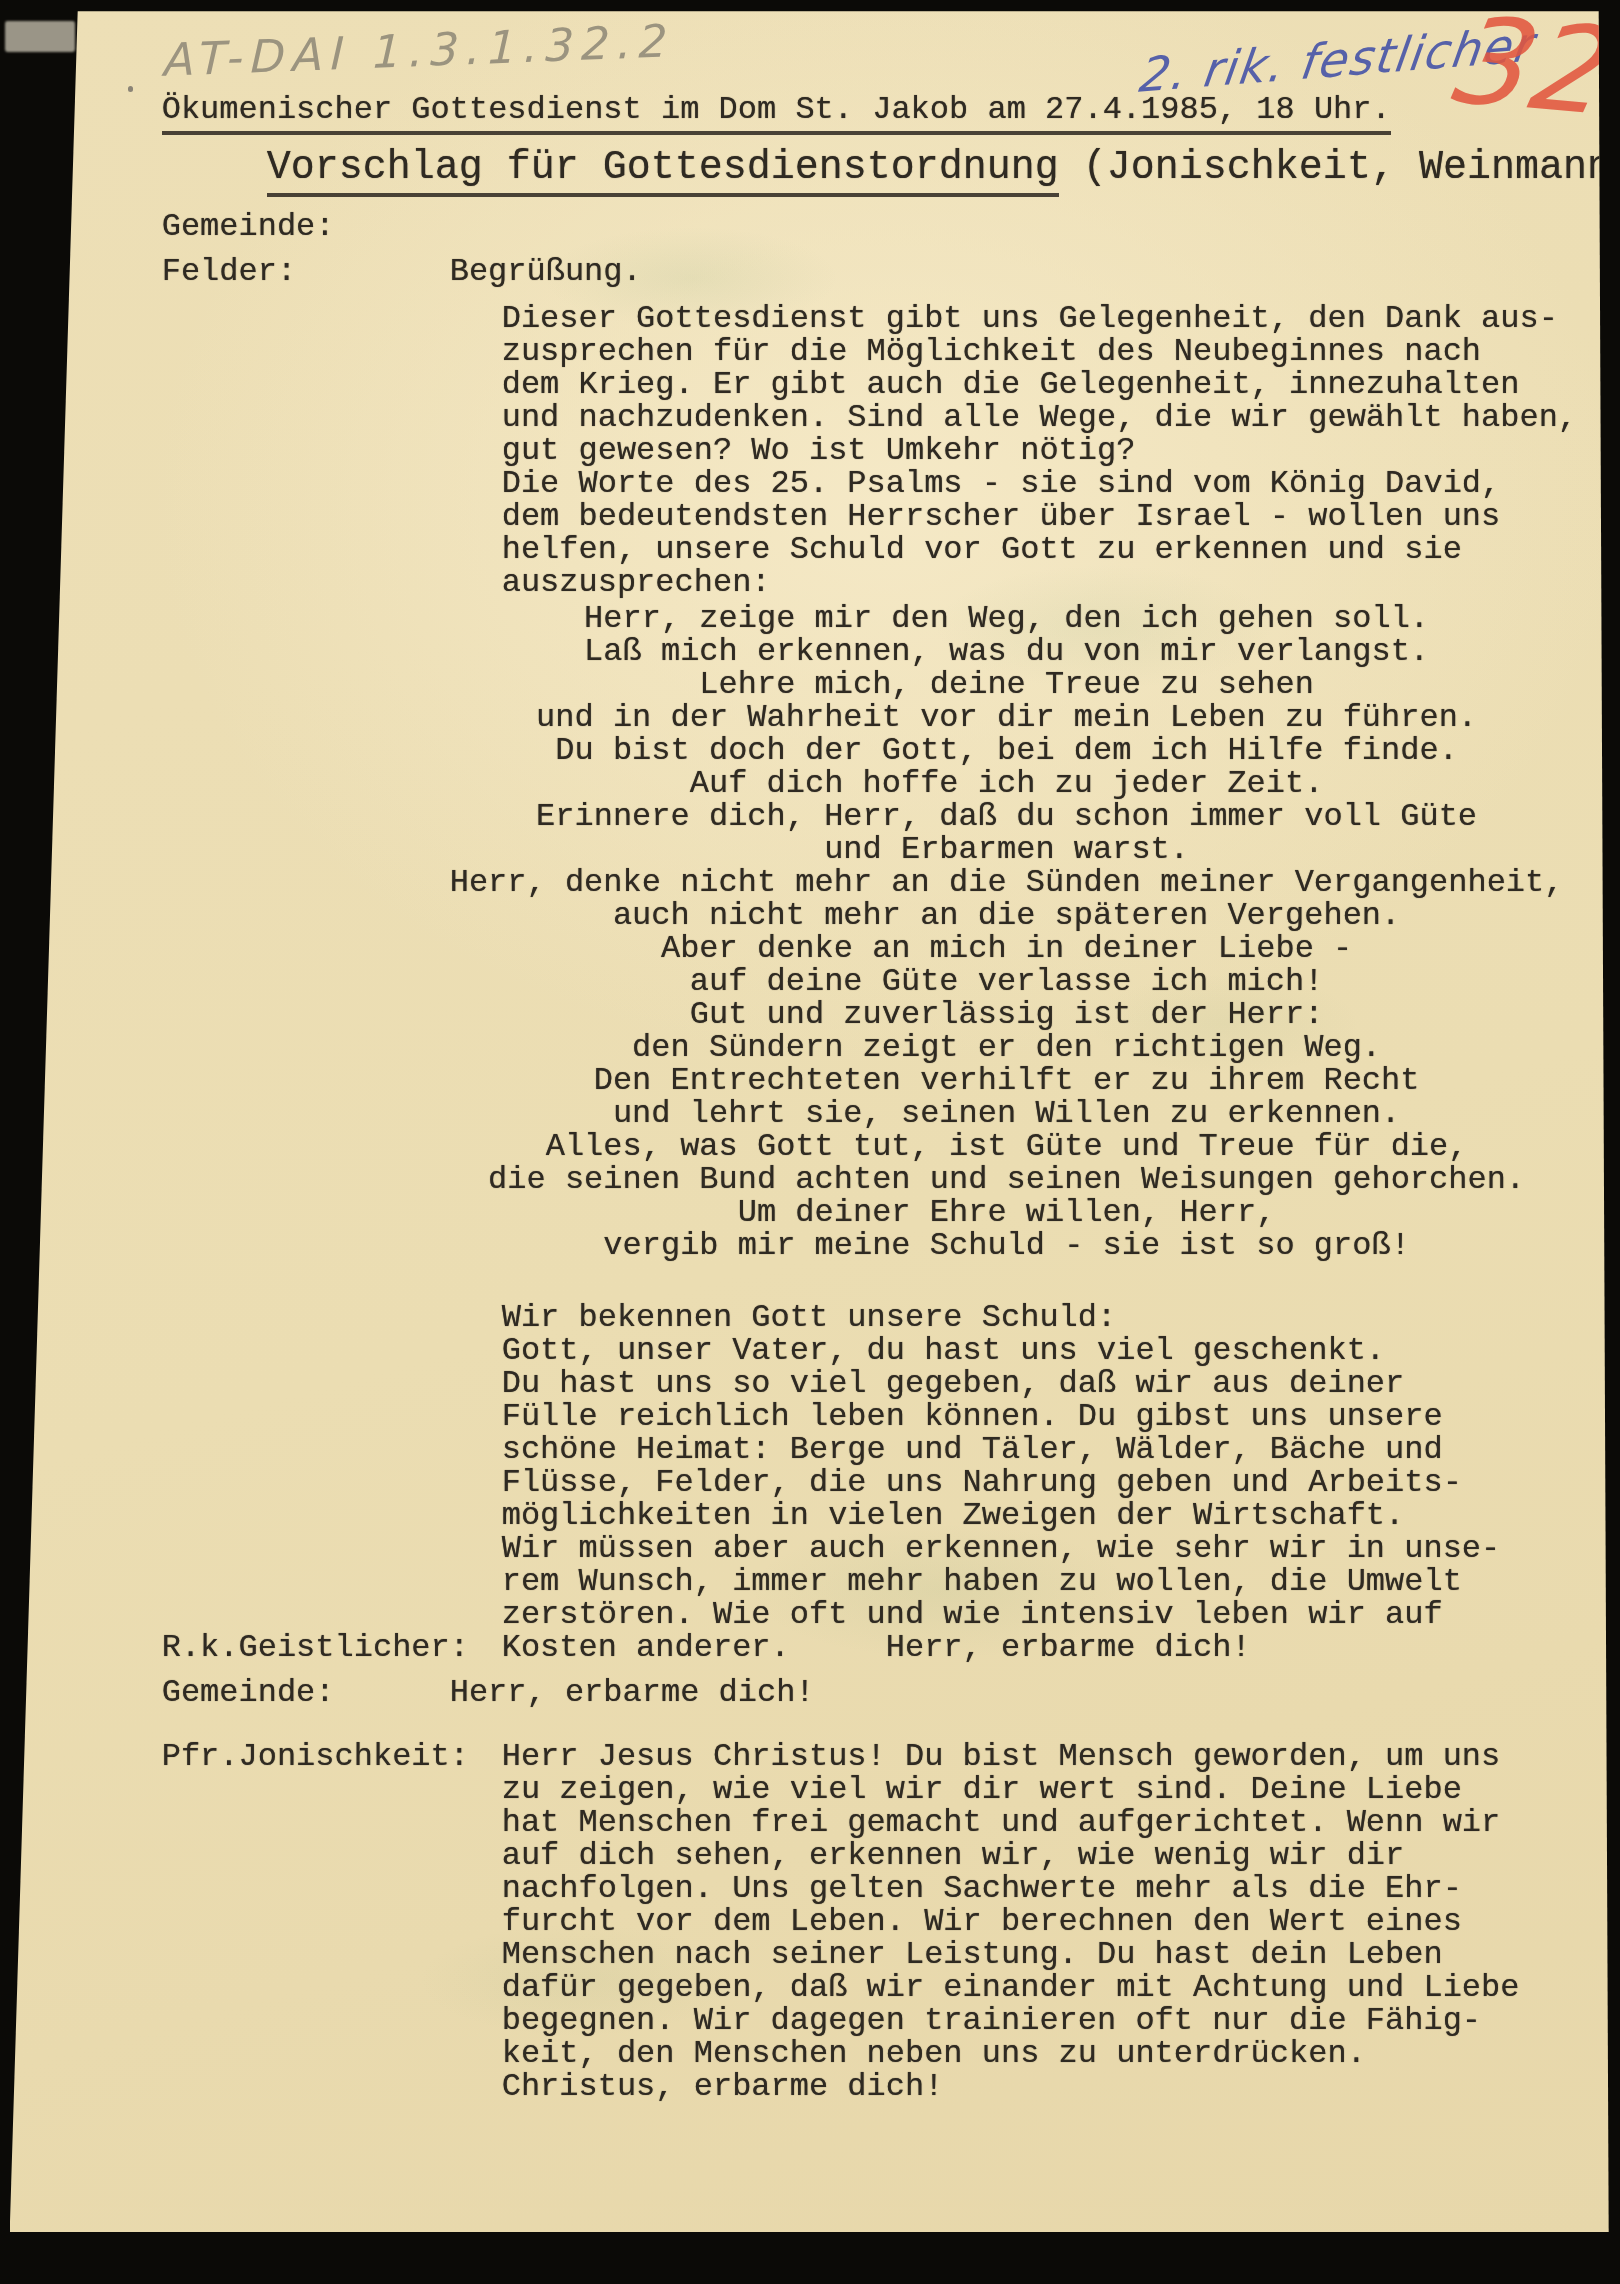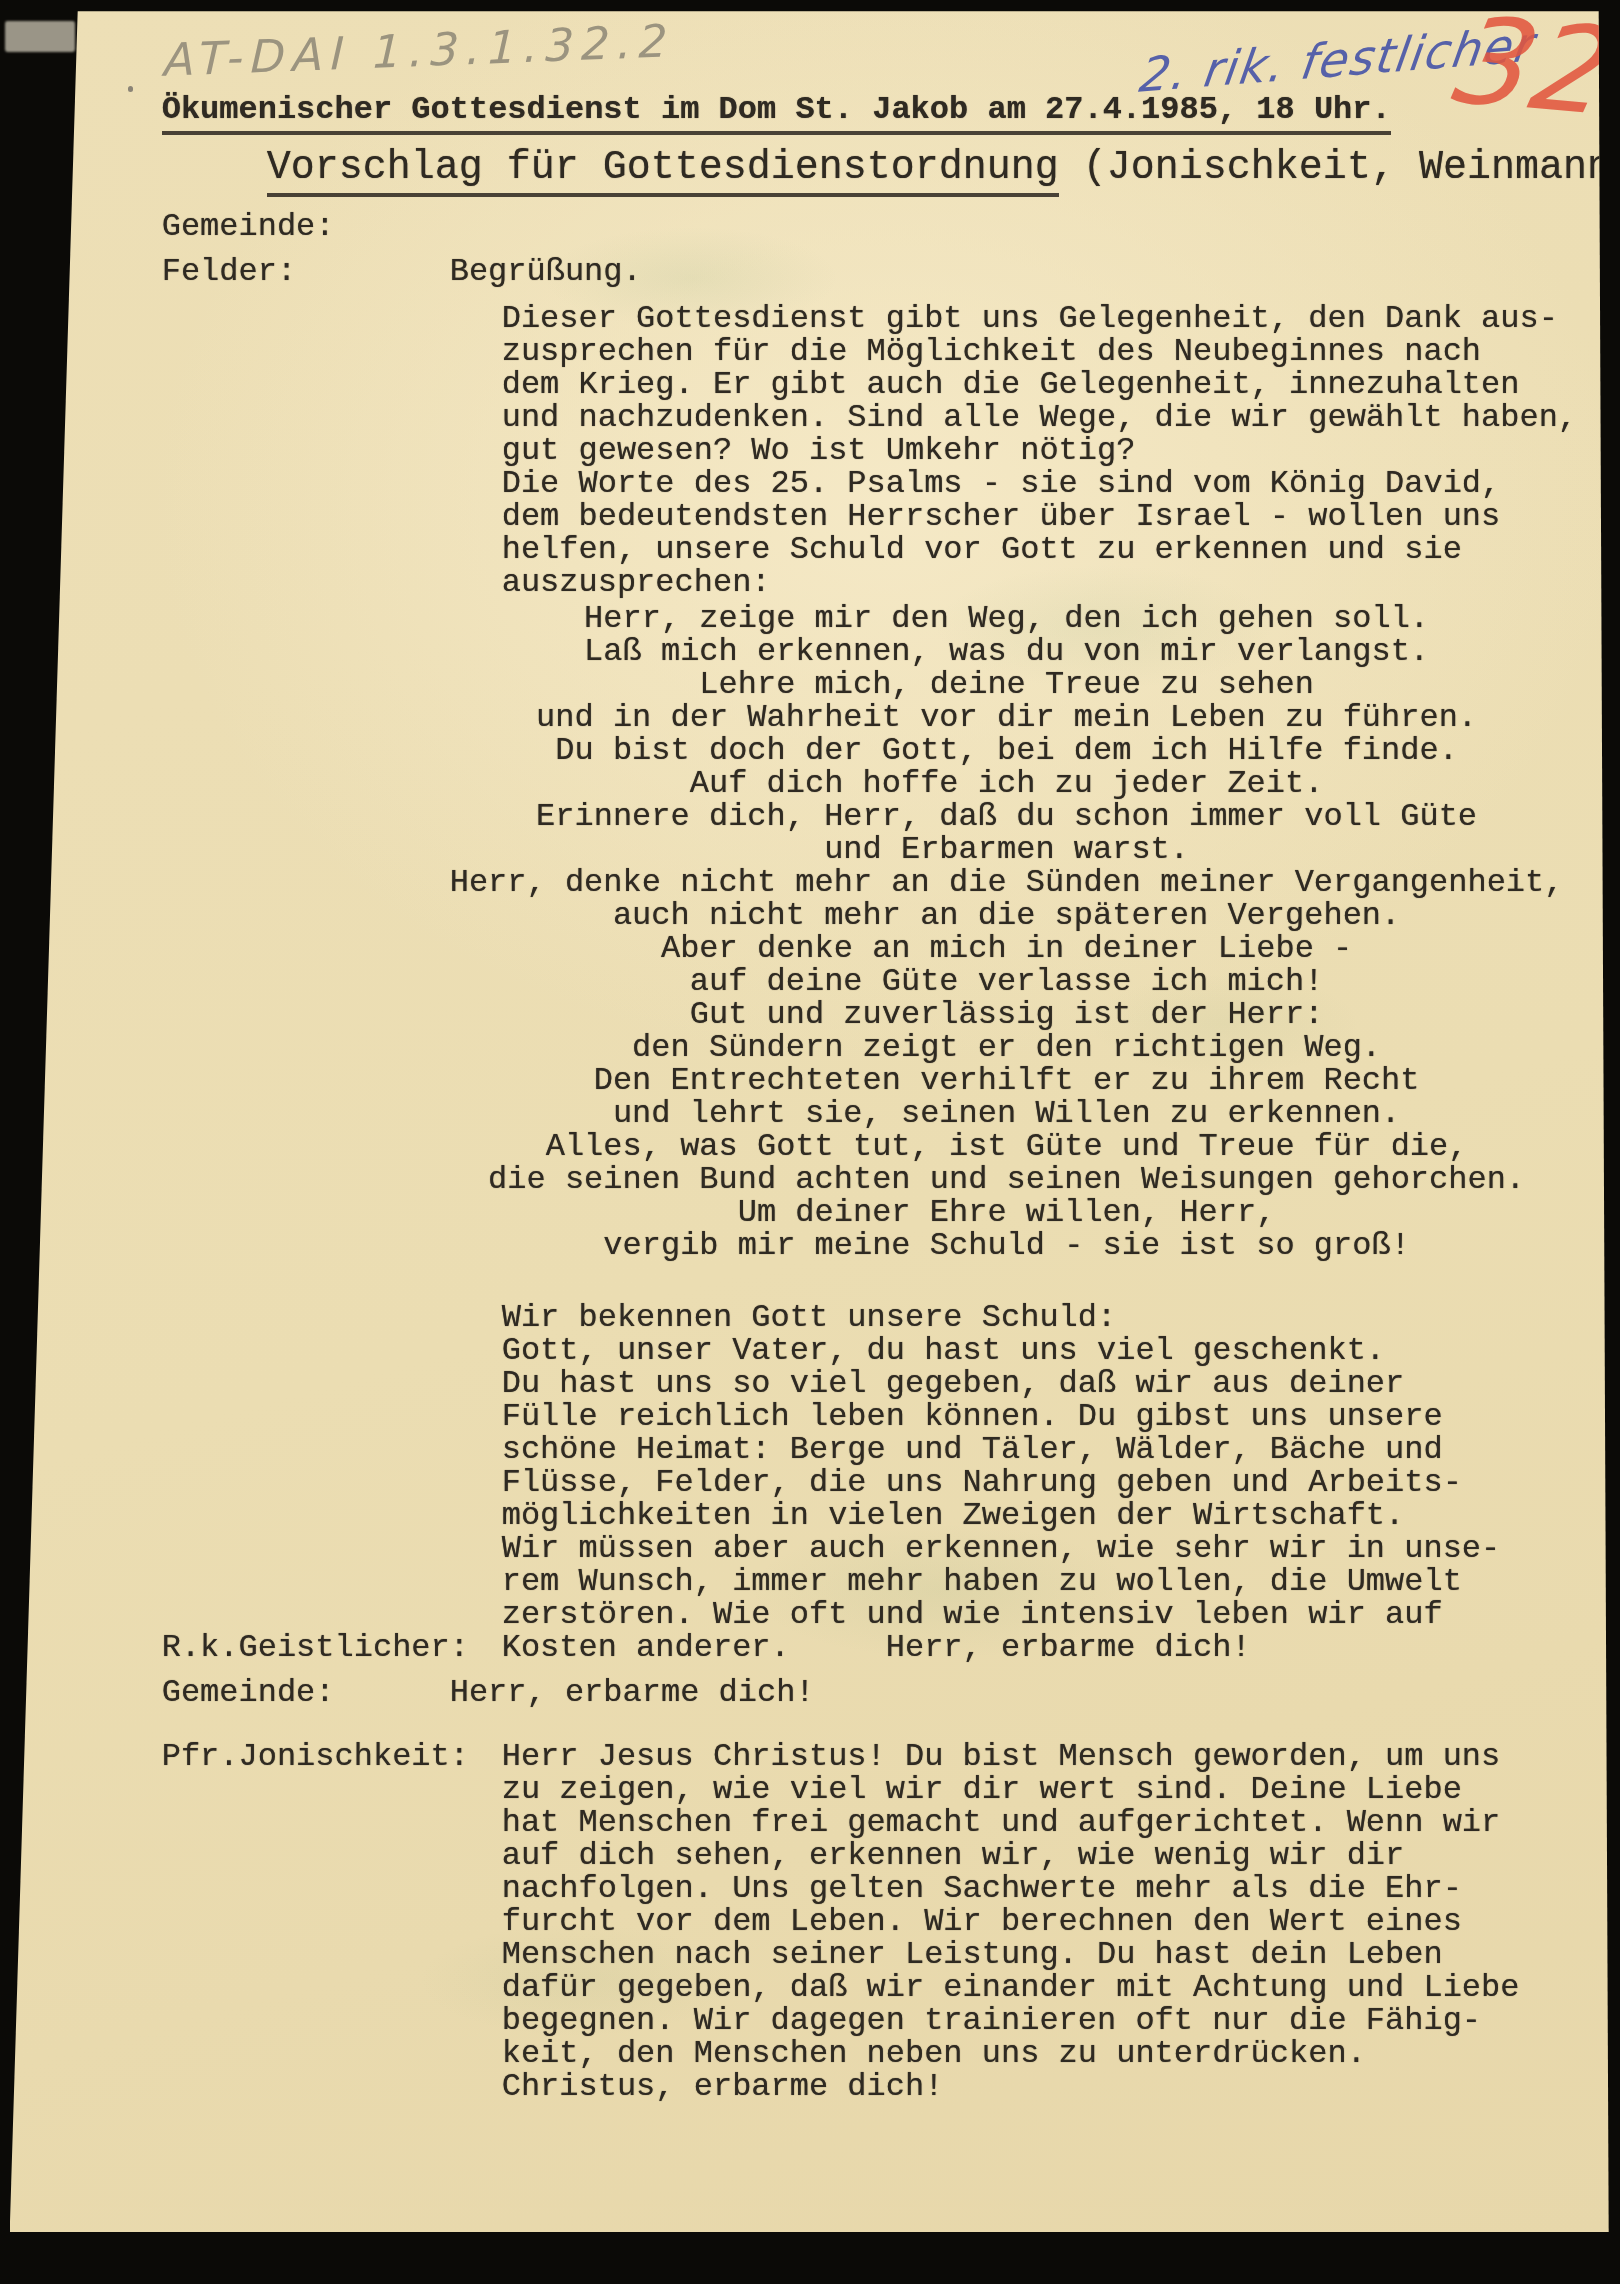--- a/index.html
+++ b/index.html
@@ -93,21 +93,21 @@
     position: relative;
     padding: 78px 16px 0 152px;
     font-size: 32px;
     line-height: 33px;
     color: #2f2a22;
     text-shadow: 0 0 1px rgba(46,41,33,.75);
   }
   .title-line {
     margin: 0;
     font-size: 32px;
-    font-weight: bold;
+    font-weight: normal;
     line-height: 42px;
     white-space: nowrap;
   }
   .subtitle-line {
     margin: 16px 0 0 105px;
     font-size: 40px;
     font-weight: normal;
     line-height: 42px;
     white-space: nowrap;
   }

